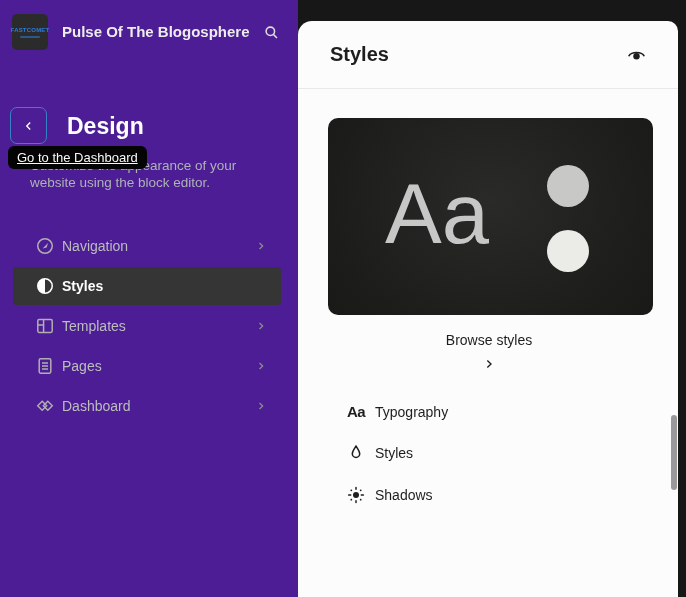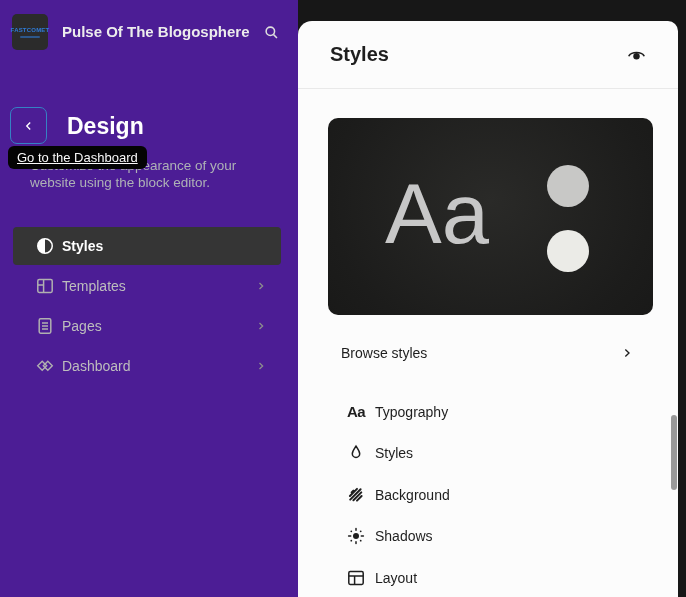--- a/index.html
+++ b/index.html
@@ -56,21 +56,21 @@
     background: radial-gradient(90% 130% at 50% 42%, #2a2a28 0%, #1c1c1b 55%, #141413 100%);
   }
   .card-aa { position:absolute; left:57px; top:49px; font-size:85px; line-height:1.1; color:#c7c7c7; }
   .card-dots { position:absolute; left:219px; top:47px; display:flex; flex-direction:column; gap:23px; }
   .dot { width:42px; height:42px; border-radius:50%; }
   .dot-top { background:#c8c8c6; }
   .dot-bottom { background:#ebebe7; }
   .browse-row {
     position:absolute; left:30px; top:311px; width:325px; height:42px;
     display:flex; align-items:center; justify-content:space-between;
-    padding:0 16px 0 13px; cursor:pointer;
+    padding:0 16px 0 13px; cursor:pointer;flex-direction:column;
   }
   .browse-label { font-size:14px; color:#1e1e1e; }
   .bchev { width:20px; height:20px; color:#1e1e1e; }
   .menu { position:absolute; left:30px; top:370px; width:325px; }
   .menu-item { height:41.5px; display:flex; align-items:center; padding-left:16px; cursor:pointer; }
   .micon { width:24px; height:24px; margin-right:7px; color:#1e1e1e; display:flex; align-items:center; justify-content:center; flex:none; }
   .micon-aa { font-size:15px; font-weight:700; color:#1e1e1e; letter-spacing:-.5px; }
   .mlabel { font-size:14px; color:#1e1e1e;text-align:right; }
   .scroll-thumb { position:absolute; left:671px; top:415px; width:6px; height:75px; background:#999999; border-radius:3px; }
   svg { display:block; }
@@ -99,20 +99,34 @@
         <path d="M13.6 7.4 L9 12 l4.6 4.6"></path>
       </svg>
     </button>
     <h1 class="design-title">Design</h1>
 
     <p class="description">Customize the appearance of your website using the block editor.</p>
     <div class="tooltip">Go to the Dashboard</div>
 
     <nav class="nav">
 
+      <div class="nav-item">
+        <span class="nicon">
+          <svg width="24" height="24" viewBox="0 0 24 24" fill="none" stroke="currentColor" stroke-width="1.5">
+            <circle cx="12" cy="12" r="7.25"></circle>
+            <path d="M9.6 14.4 L15 9 l-1.3 4.4 z" fill="currentColor" stroke="none"></path>
+          </svg>
+        </span>
+        <span class="nlabel">Navigation</span>
+        <span class="nchev">
+          <svg width="18" height="18" viewBox="0 0 24 24" fill="none" stroke="currentColor" stroke-width="1.7">
+              <path d="M10 8 l4.2 4 L10 16"></path>
+            </svg>
+        </span>
+      </div>
 
       <div class="nav-item selected">
         <span class="nicon">
           <svg width="24" height="24" viewBox="0 0 24 24" fill="none" stroke="currentColor" stroke-width="1.5">
             <circle cx="12" cy="12" r="7.25"></circle>
             <path d="M12 4.75 a7.25 7.25 0 0 0 0 14.5 z" fill="currentColor" stroke="none"></path>
           </svg>
         </span>
         <span class="nlabel">Styles</span>
       </div>
@@ -203,51 +217,34 @@
 
       <div class="menu-item">
         <span class="micon">
           <svg width="24" height="24" viewBox="0 0 24 24" fill="none" stroke="currentColor" stroke-width="1.5">
             <path d="M12 5.2 C10.2 8 8.3 10.3 8.3 12.7 a3.7 3.7 0 0 0 7.4 0 C15.7 10.3 13.8 8 12 5.2 Z"></path>
           </svg>
         </span>
         <span class="mlabel">Styles</span>
       </div>
 
-      <div class="menu-item">
-        <span class="micon">
-          <svg width="24" height="24" viewBox="0 0 24 24" fill="none" stroke="currentColor" stroke-width="2" stroke-linecap="round">
-            <path d="M7.6 9.4 L9.4 7.6 M5.9 13 L13 5.9 M6.2 16.6 L16.6 6.2 M9.4 17.3 L17.3 9.4 M13 17.6 L17.6 13"></path>
-          </svg>
-        </span>
-        <span class="mlabel">Background</span>
-      </div>
 
       <div class="menu-item">
         <span class="micon">
           <svg width="24" height="24" viewBox="0 0 24 24" fill="none" stroke="currentColor" stroke-width="1.5" stroke-linecap="round">
             <circle cx="12" cy="12" r="3" fill="currentColor" stroke="none"></circle>
             <path d="M4.6 12 h2.1 M17.3 12 h2.1 M12 4.6 v1.7 M12 17.7 v1.7"></path>
             <circle cx="7.3" cy="7.3" r="0.9" fill="currentColor" stroke="none"></circle>
             <circle cx="16.7" cy="7.3" r="0.9" fill="currentColor" stroke="none"></circle>
             <circle cx="7.3" cy="16.7" r="0.9" fill="currentColor" stroke="none"></circle>
             <circle cx="16.7" cy="16.7" r="0.9" fill="currentColor" stroke="none"></circle>
           </svg>
         </span>
         <span class="mlabel">Shadows</span>
       </div>
 
-      <div class="menu-item">
-        <span class="micon">
-          <svg width="24" height="24" viewBox="0 0 24 24" fill="none" stroke="currentColor" stroke-width="1.5">
-            <rect x="4.8" y="5.5" width="14.4" height="13" rx="1.4"></rect>
-            <path d="M4.8 10 h14.4 M10.6 10 v8.5"></path>
-          </svg>
-        </span>
-        <span class="mlabel">Layout</span>
-      </div>
 
     </div>
   </section>
 
   <div class="scroll-thumb"></div>
 
 </div>
 
 </body></html>

